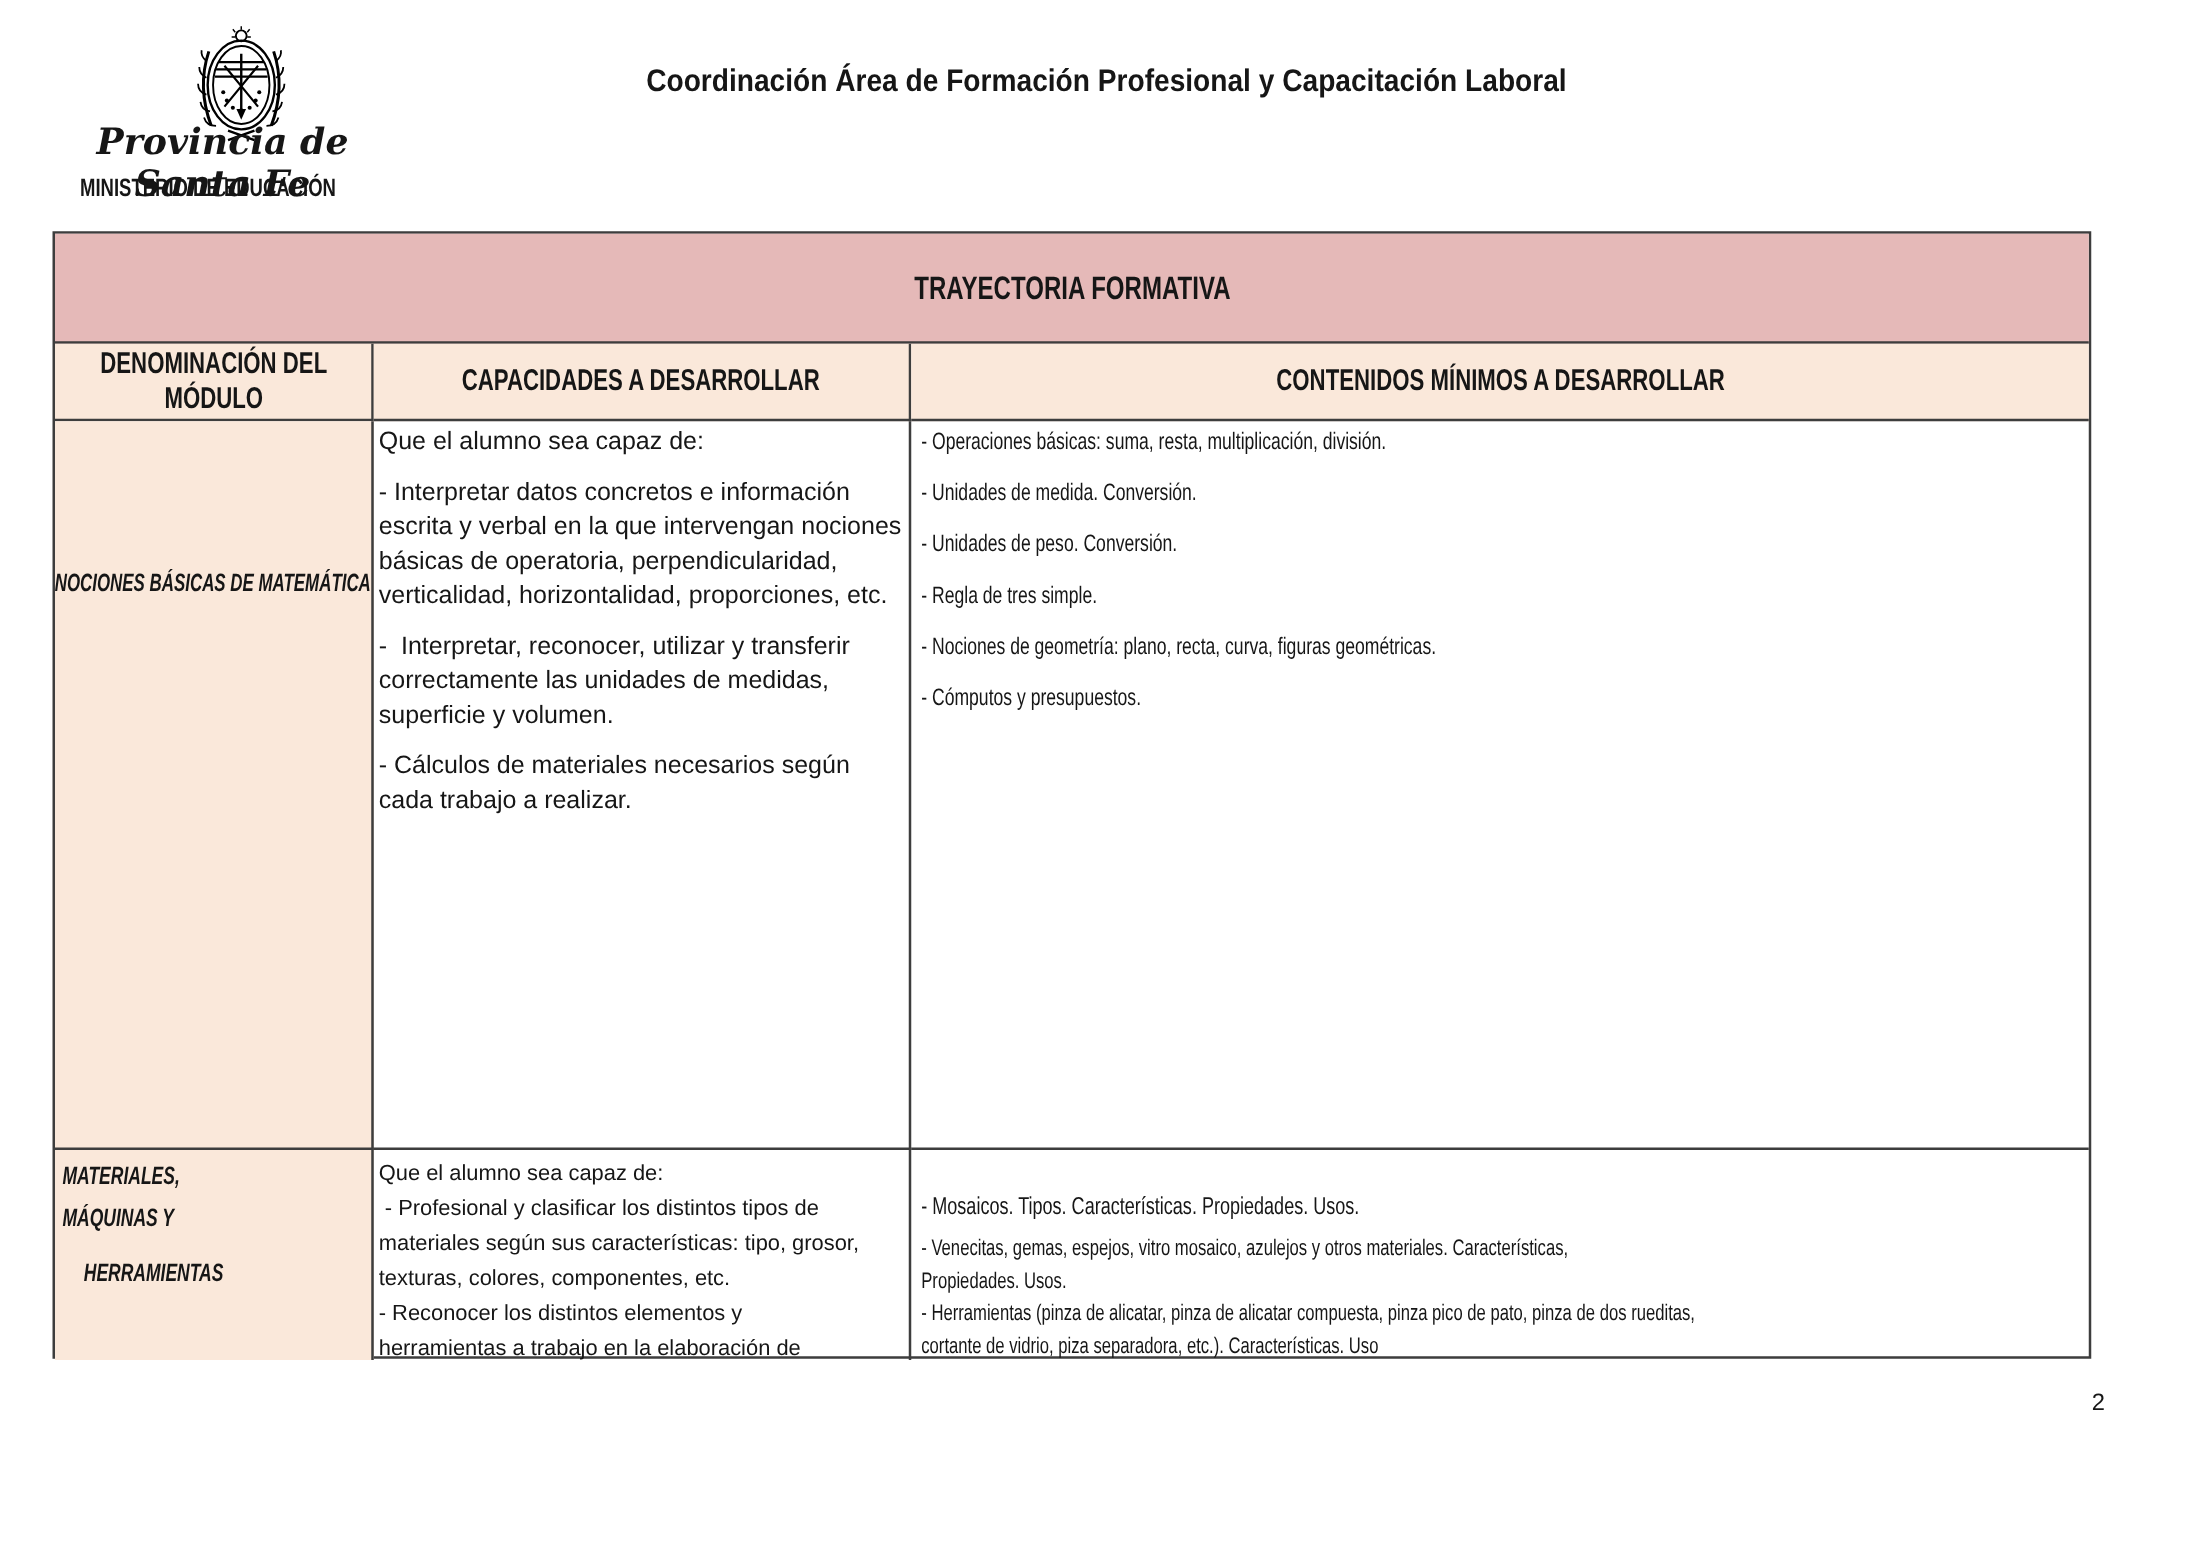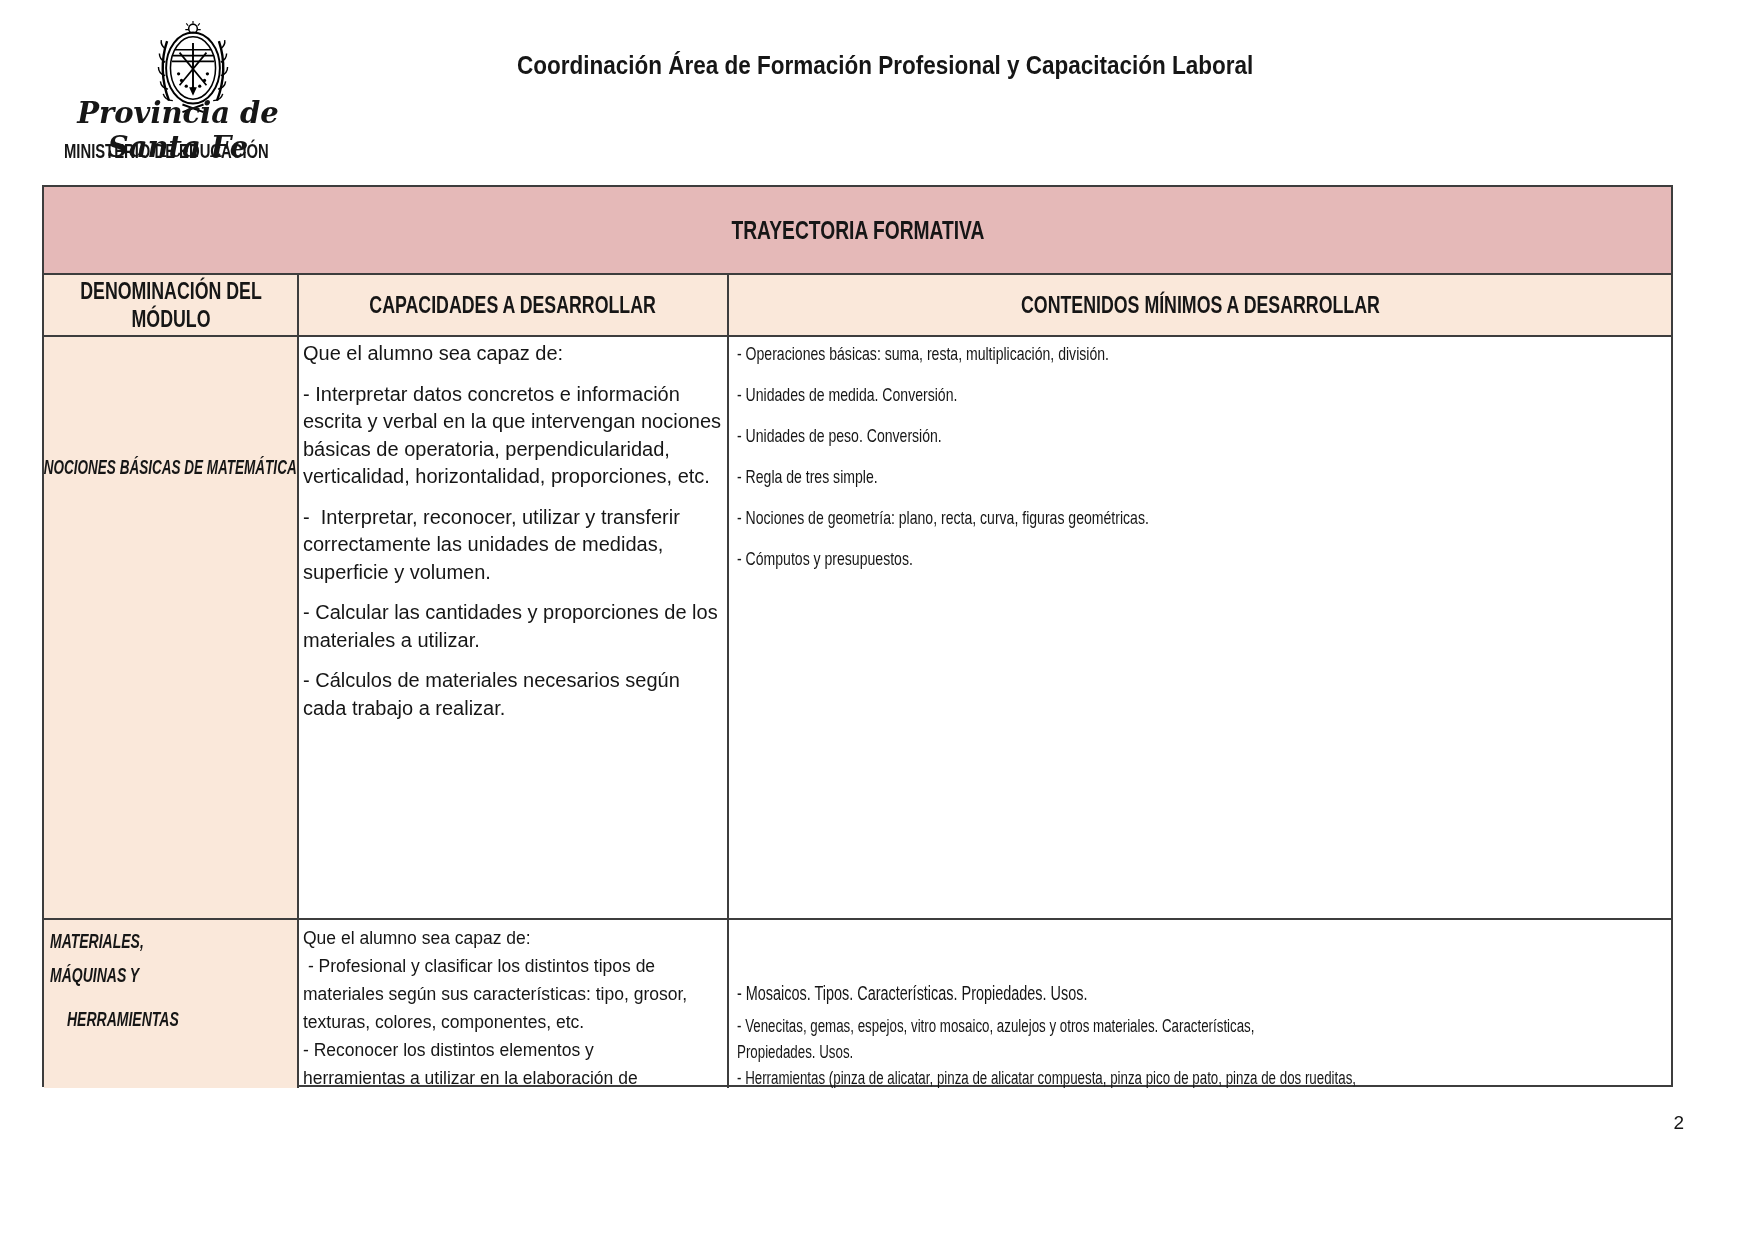--- a/index.html
+++ b/index.html
@@ -56,21 +56,21 @@
   .cap1 p{margin:0 0 13px 0; white-space:pre-wrap;}
 
   .cont1{padding:3px 0 0 8px; font-size:19px; line-height:27.5px;}
   .cont1 ul{list-style:none; margin:0; padding:0;}
   .cont1 li{margin:0 0 13.5px 0; white-space:pre-wrap;}
 
   .cap2{padding:4px 2px 0 4px; font-size:17.5px; line-height:28px;}
   .cap2 ul{list-style:none; margin:0; padding:0;}
   .cap2 li{margin:0; white-space:pre-wrap;}
 
-  .cont2{padding:32px 0 0 8px; font-size:18px; line-height:26px;margin-top:28px;}
+  .cont2{padding:32px 0 0 8px; font-size:18px; line-height:26px;}
   .cont2 ul{list-style:none; margin:0; padding:0;}
   .cont2 li{margin:0; white-space:pre-wrap;}
   .cont2 li:first-child{font-size:19.5px; margin-bottom:7px;}
 </style>
 </head>
 <body>
 
 <div class="page">
 
   <div class="logo">
@@ -137,21 +137,20 @@
       <span class="cx">CONTENIDOS MÍNIMOS A DESARROLLAR</span>
     </div>
 
     <div class="cell module-cell module1">
       <span class="cxc">NOCIONES BÁSICAS DE MATEMÁTICA</span>
     </div>
     <div class="cell cap1">
         <p>Que el alumno sea capaz de:</p>
         <p>- Interpretar datos concretos e información escrita y verbal en la que intervengan nociones básicas de operatoria, perpendicularidad, verticalidad, horizontalidad, proporciones, etc.</p>
         <p>-  Interpretar, reconocer, utilizar y transferir correctamente las unidades de medidas, superficie y volumen.</p>
-        <p>- Calcular las cantidades y proporciones de los materiales a utilizar.</p>
         <p>- Cálculos de materiales necesarios según cada trabajo a realizar.</p>
       </div>
     <div class="cell cont1 last-col">
       <div class="cxl">
         <ul>
             <li>- Operaciones básicas: suma, resta, multiplicación, división.</li>
             <li>- Unidades de medida. Conversión.</li>
             <li>- Unidades de peso. Conversión.</li>
             <li>- Regla de tres simple.</li>
             <li>- Nociones de geometría: plano, recta, curva, figuras geométricas.</li>
@@ -167,21 +166,21 @@
           <li><span class="cxl2">HERRAMIENTAS</span></li>
         </ul>
     </div>
     <div class="cell cap2 last-row">
       <ul>
           <li>Que el alumno sea capaz de:</li>
           <li> - Profesional y clasificar los distintos tipos de</li>
           <li>materiales según sus características: tipo, grosor,</li>
           <li>texturas, colores, componentes, etc.</li>
           <li>- Reconocer los distintos elementos y</li>
-          <li>herramientas a utilizar en la elaboración de</li>
+          <li>herramientas a trabajo en la elaboración de</li>
         </ul>
     </div>
     <div class="cell cont2 last-col last-row">
       <div class="cxl">
         <ul>
             <li>- Mosaicos. Tipos. Características. Propiedades. Usos.</li>
             <li>- Venecitas, gemas, espejos, vitro mosaico, azulejos y otros materiales. Características,</li>
             <li>Propiedades. Usos.</li>
             <li>- Herramientas (pinza de alicatar, pinza de alicatar compuesta, pinza pico de pato, pinza de dos rueditas,</li>
             <li>cortante de vidrio, piza separadora, etc.). Características. Uso</li>

